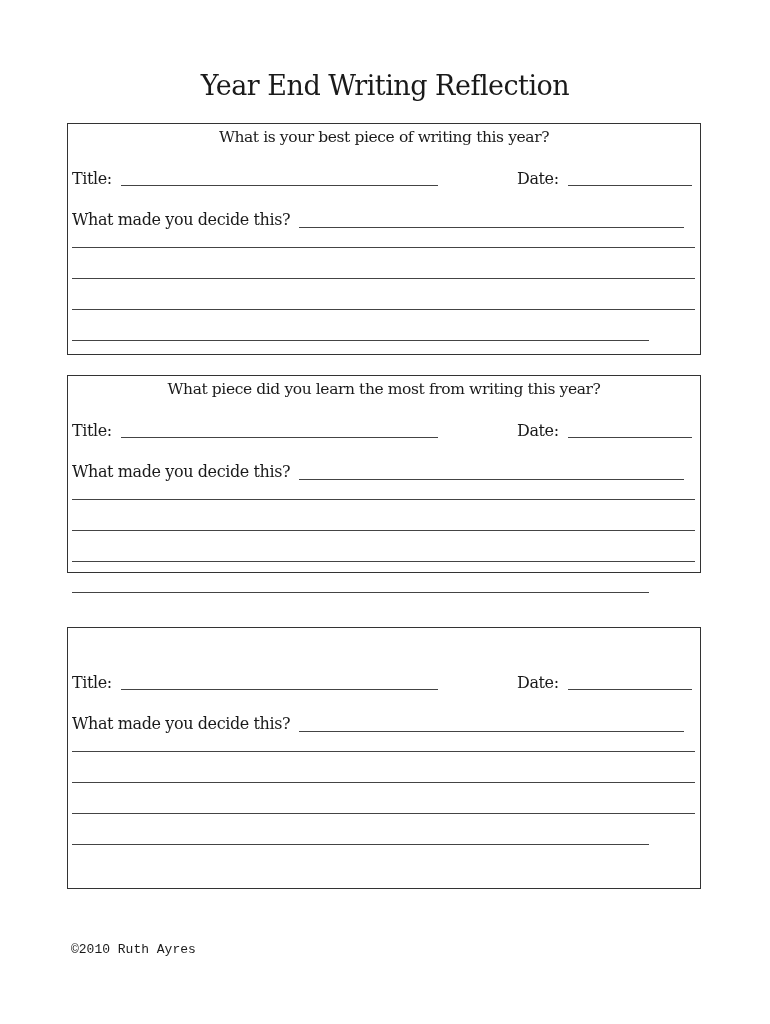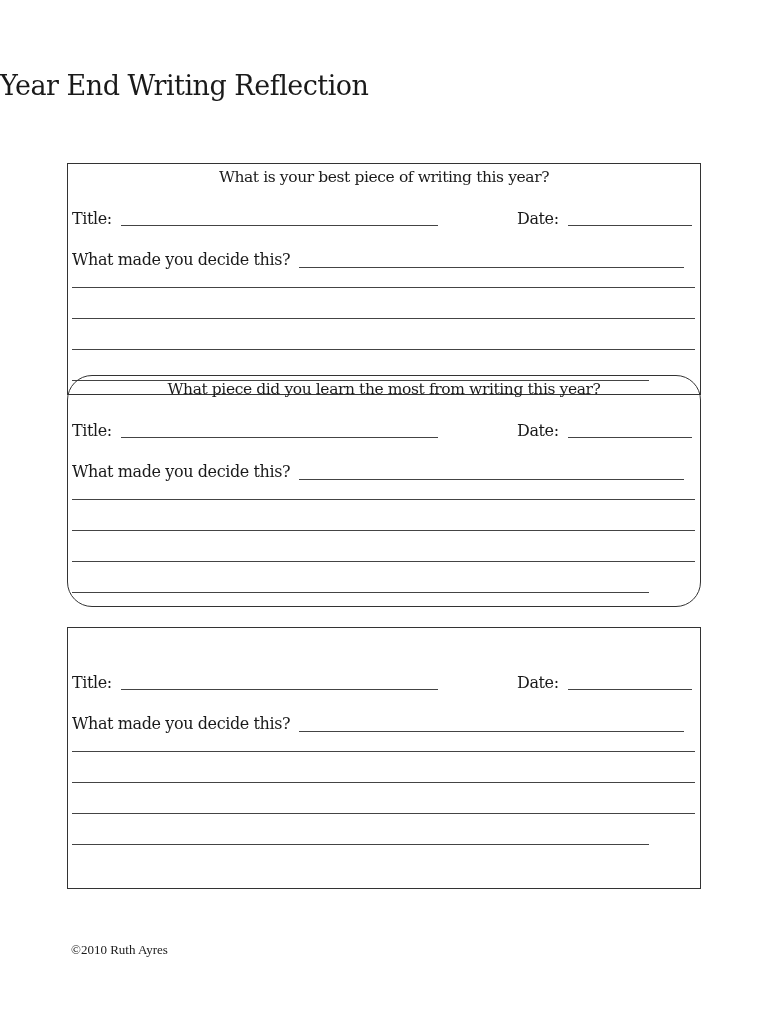--- a/index.html
+++ b/index.html
@@ -1,46 +1,46 @@
 <!DOCTYPE html>
 <html><head>
   <meta charset="utf-8">
   <style>
     html, body { margin: 0; padding: 0; background: #ffffff; }
     body { width: 770px; height: 1024px; position: relative; overflow: hidden;
            font-family: "DejaVu Serif", "Liberation Serif", serif; color: #1a1a1a; }
-    .title { position: absolute; left: 0; top: 70px; width: 770px; text-align: left;
+    .title { position: absolute; left: 0; top: 70px; width: 770px; text-align: center;
              font-size: 27px; font-family: "DejaVu Serif", serif; letter-spacing: -0.5px; }
     .box { position: absolute; left: 67px; width: 634px; border: 1.5px solid #333; box-sizing: border-box; }
     .q { position: absolute; left: 0; width: 100%; top: 4px; text-align: center; font-size: 15.5px; letter-spacing: -0.4px; }
     .lbl { position: absolute; font-size: 16px; letter-spacing: -0.4px; }
     .line { position: absolute; height: 0; border-top: 1.3px solid #444; }
     .footer { position: absolute; left: 71px; top: 942px; font-size: 13px;
-              font-family: Liberation Serif, serif; }
+              font-family: Liberation Mono, monospace; }
   </style>
 </head>
 <body>
 
 <div class="title">Year End Writing Reflection</div>
 
-<div class="box" style="top:123px; height:232px;margin-top:40px;">
+<div class="box" style="top:123px; height:232px;">
   <div class="q">What is your best piece of writing this year?</div>
   <span class="lbl" style="left:4px; top:45px;">Title:</span>
   <div class="line" style="left:53px; width:317px; top:61px;"></div>
   <span class="lbl" style="left:449px; top:45px;">Date:</span>
   <div class="line" style="left:500px; width:124px; top:61px;"></div>
   <span class="lbl" style="left:4px; top:86px;">What made you decide this?</span>
   <div class="line" style="left:231px; width:385px; top:103px;"></div>
   <div class="line" style="left:4px; width:623px; top:123px;"></div>
   <div class="line" style="left:4px; width:623px; top:154px;"></div>
   <div class="line" style="left:4px; width:623px; top:185px;"></div>
   <div class="line" style="left:4px; width:577px; top:216px;"></div>
 </div>
 
-<div class="box" style="top:375px; height:232px;border-radius:25px;">
+<div class="box" style="top:375px; height:198px;">
   <div class="q">What piece did you learn the most from writing this year?</div>
   <span class="lbl" style="left:4px; top:45px;">Title:</span>
   <div class="line" style="left:53px; width:317px; top:61px;"></div>
   <span class="lbl" style="left:449px; top:45px;">Date:</span>
   <div class="line" style="left:500px; width:124px; top:61px;"></div>
   <span class="lbl" style="left:4px; top:86px;">What made you decide this?</span>
   <div class="line" style="left:231px; width:385px; top:103px;"></div>
   <div class="line" style="left:4px; width:623px; top:123px;"></div>
   <div class="line" style="left:4px; width:623px; top:154px;"></div>
   <div class="line" style="left:4px; width:623px; top:185px;"></div>

